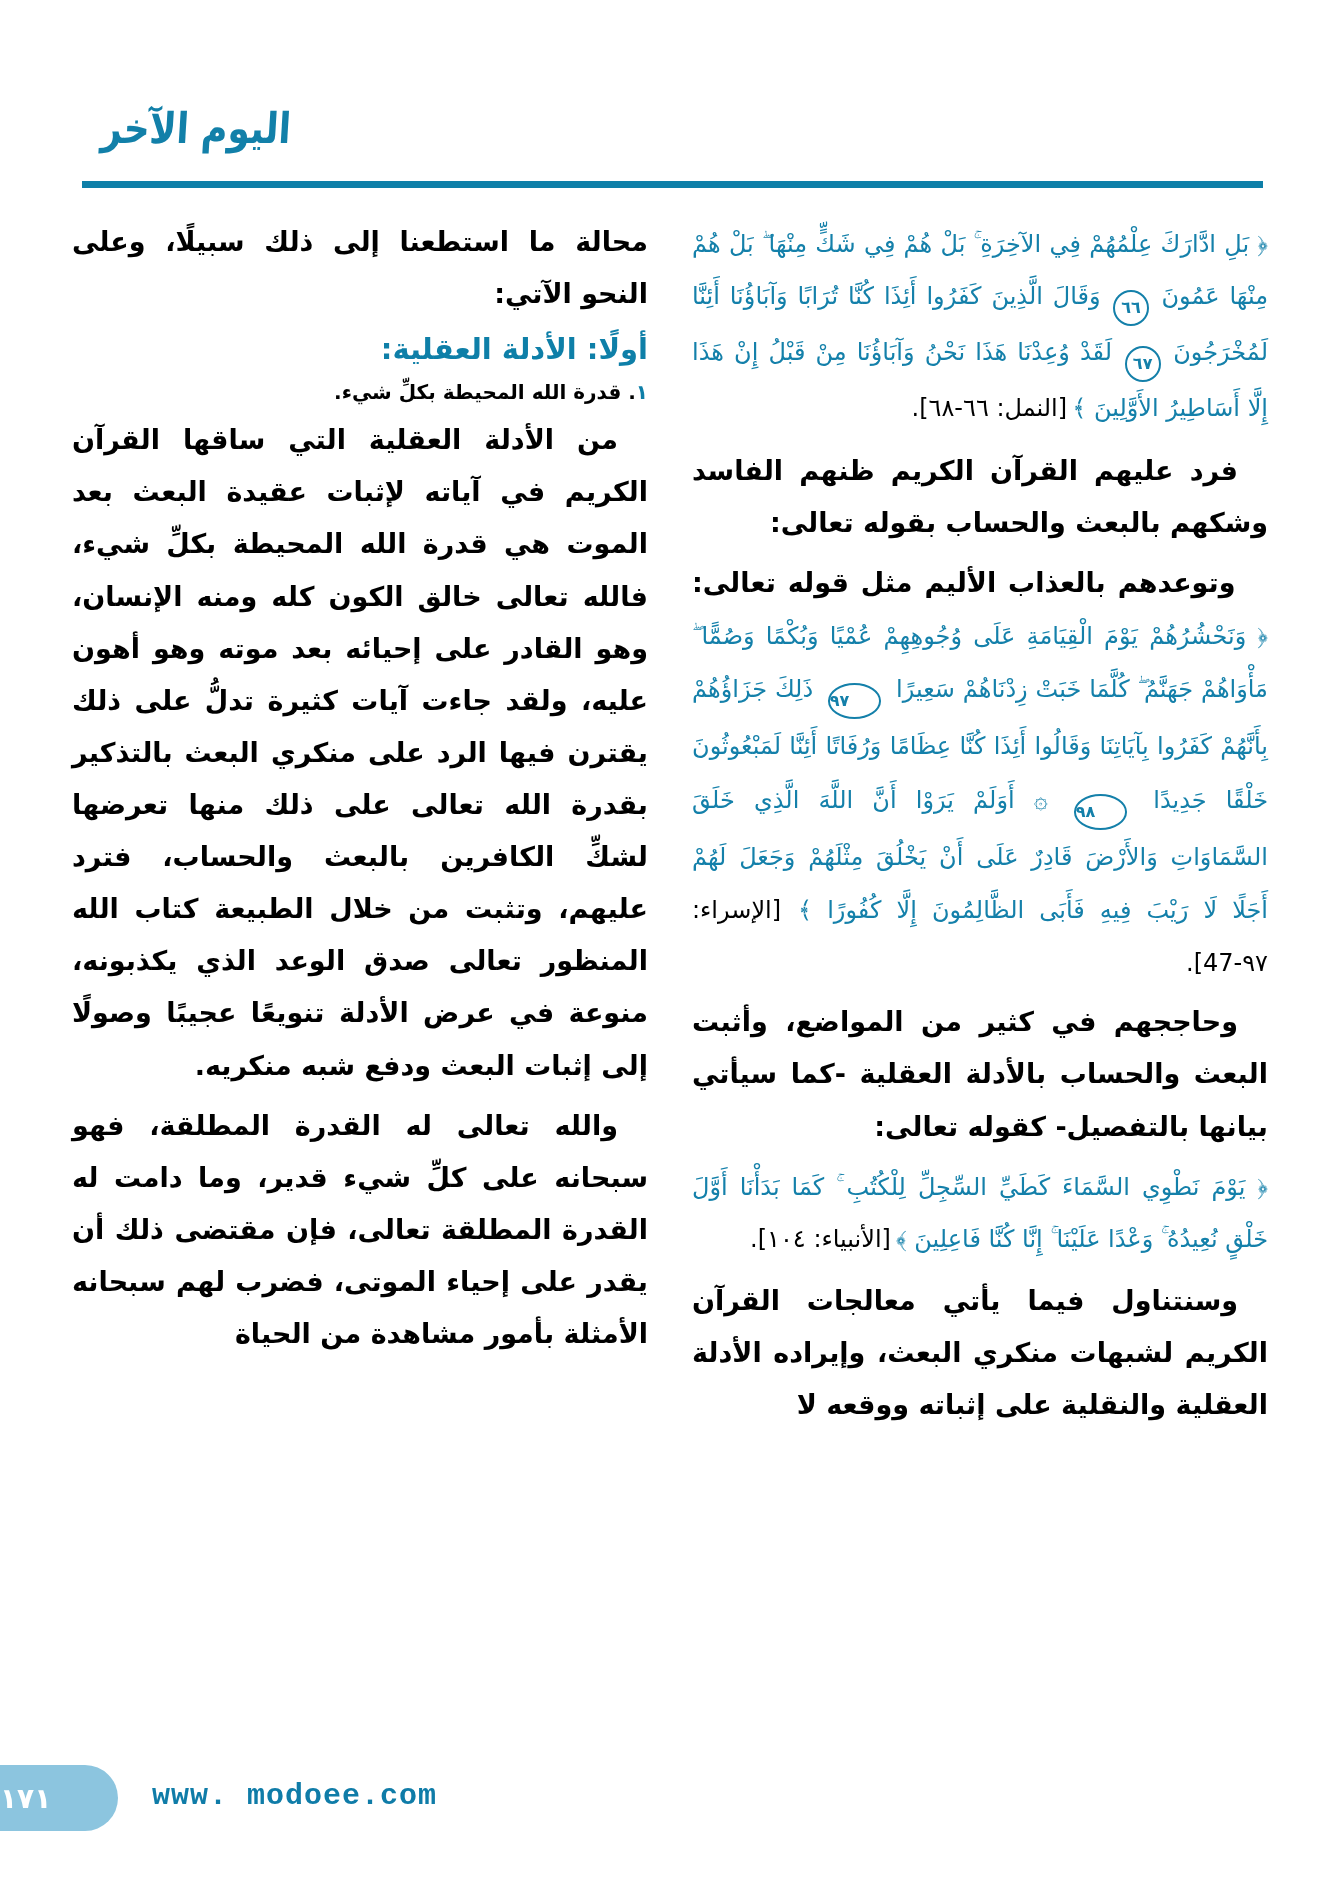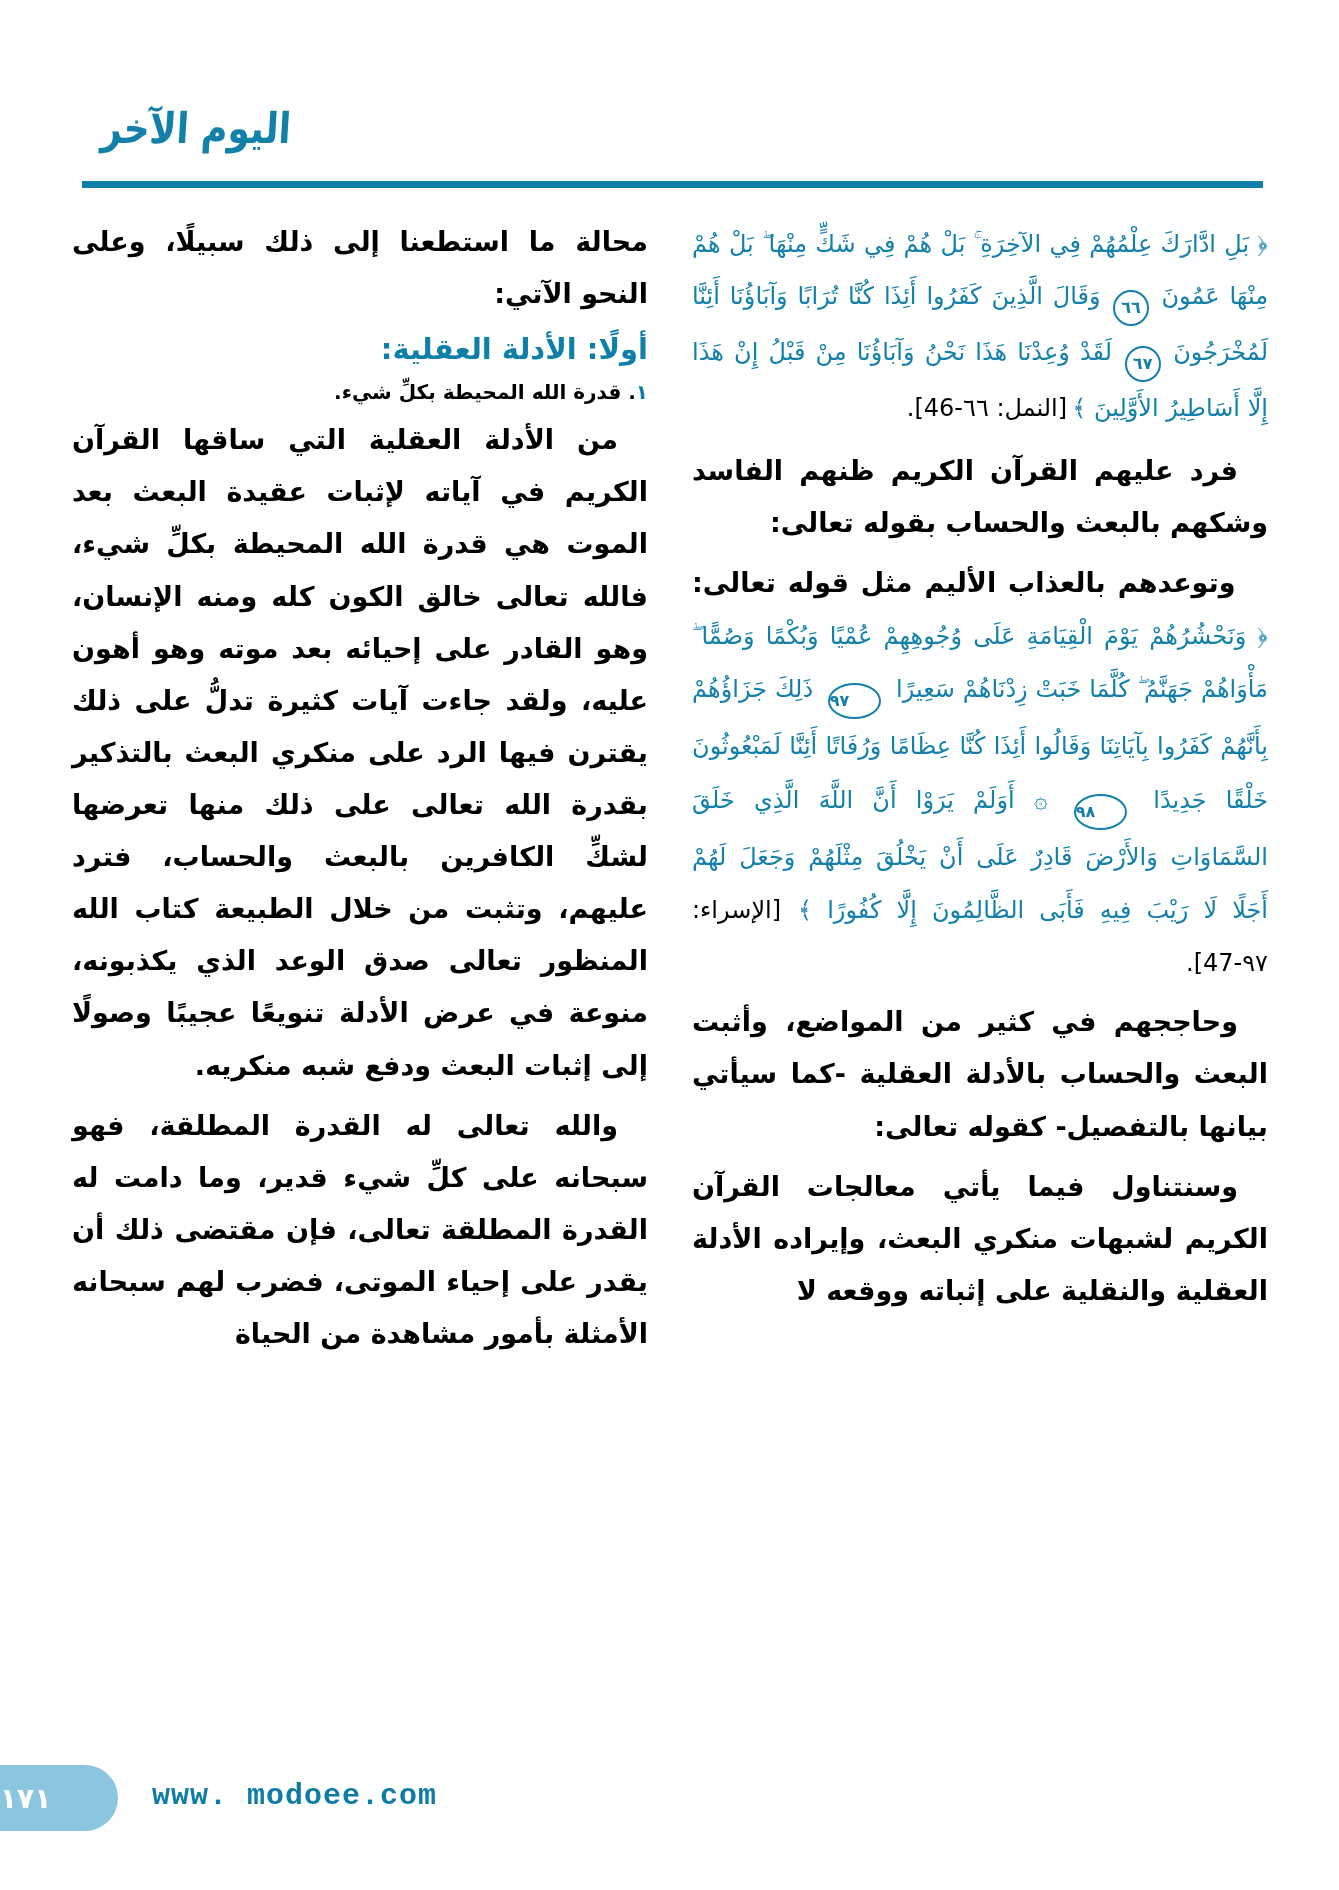--- a/index.html
+++ b/index.html
@@ -65,21 +65,21 @@
   <div class="content">
 
     <div class="col">
 
       <div class="verse-block">
         <span class="verse">﴿ بَلِ ادَّارَكَ عِلْمُهُمْ فِي الآخِرَةِ ۚ بَلْ هُمْ فِي شَكٍّ مِنْهَا ۖ بَلْ هُمْ مِنْهَا عَمُونَ</span>
         <span class="ayah-num">٦٦</span>
         <span class="verse">وَقَالَ الَّذِينَ كَفَرُوا أَئِذَا كُنَّا تُرَابًا وَآبَاؤُنَا أَئِنَّا لَمُخْرَجُونَ</span>
         <span class="ayah-num">٦٧</span>
         <span class="verse">لَقَدْ وُعِدْنَا هَذَا نَحْنُ وَآبَاؤُنَا مِنْ قَبْلُ إِنْ هَذَا إِلَّا أَسَاطِيرُ الأَوَّلِينَ ﴾</span>
-        <span class="ref">[النمل: ٦٦-46].</span>
+        <span class="ref">[النمل: ٦٦-٦٨].</span>
       </div>
 
       <p class="para indent">
         <span>فرد عليهم القرآن الكريم ظنهم الفاسد وشكهم بالبعث والحساب بقوله تعالى:</span>
       </p>
 
 
       <p class="para indent">
         <span>وتوعدهم بالعذاب الأليم مثل قوله تعالى: </span>
         <span class="verse">﴿ وَنَحْشُرُهُمْ يَوْمَ الْقِيَامَةِ عَلَى وُجُوهِهِمْ عُمْيًا وَبُكْمًا وَصُمًّا ۖ مَأْوَاهُمْ جَهَنَّمُ ۖ كُلَّمَا خَبَتْ زِدْنَاهُمْ سَعِيرًا</span>
@@ -87,20 +87,24 @@
         <span class="verse">ذَلِكَ جَزَاؤُهُمْ بِأَنَّهُمْ كَفَرُوا بِآيَاتِنَا وَقَالُوا أَئِذَا كُنَّا عِظَامًا وَرُفَاتًا أَئِنَّا لَمَبْعُوثُونَ خَلْقًا جَدِيدًا</span>
         <span class="ayah-num">٩٨</span>
         <span class="verse">۞ أَوَلَمْ يَرَوْا أَنَّ اللَّهَ الَّذِي خَلَقَ السَّمَاوَاتِ وَالأَرْضَ قَادِرٌ عَلَى أَنْ يَخْلُقَ مِثْلَهُمْ وَجَعَلَ لَهُمْ أَجَلًا لَا رَيْبَ فِيهِ فَأَبَى الظَّالِمُونَ إِلَّا كُفُورًا ﴾</span>
         <span class="ref">[الإسراء: ٩٧-47].</span>
       </p>
 
       <p class="para indent">
         <span>وحاججهم في كثير من المواضع، وأثبت البعث والحساب بالأدلة العقلية -كما سيأتي بيانها بالتفصيل- كقوله تعالى:</span>
       </p>
 
+      <div class="verse-block">
+        <span class="verse">﴿ يَوْمَ نَطْوِي السَّمَاءَ كَطَيِّ السِّجِلِّ لِلْكُتُبِ ۚ كَمَا بَدَأْنَا أَوَّلَ خَلْقٍ نُعِيدُهُ ۚ وَعْدًا عَلَيْنَا ۚ إِنَّا كُنَّا فَاعِلِينَ ﴾</span>
+        <span class="ref">[الأنبياء: ١٠٤].</span>
+      </div>
 
       <p class="para indent">
         <span>وسنتناول فيما يأتي معالجات القرآن الكريم لشبهات منكري البعث، وإيراده الأدلة العقلية والنقلية على إثباته ووقعه لا</span>
       </p>
 
     </div>
 
     <div class="col">
 
       <p class="para">

